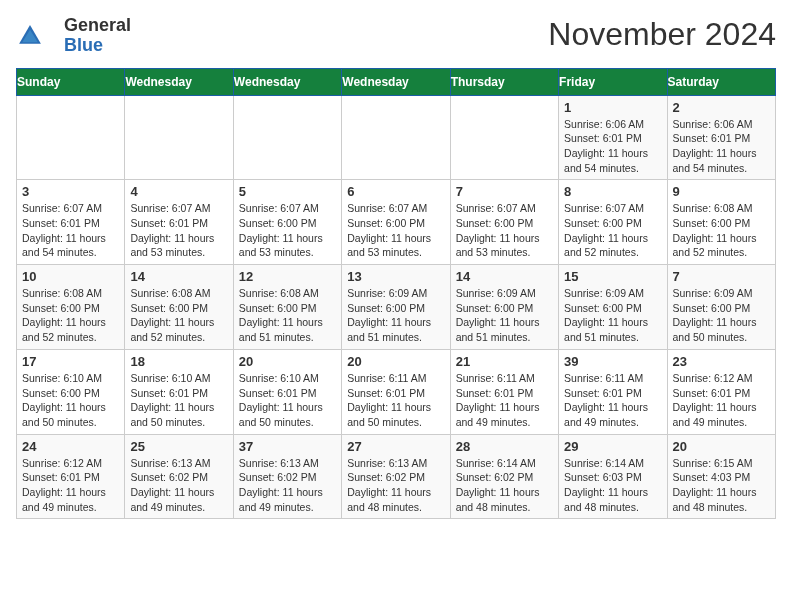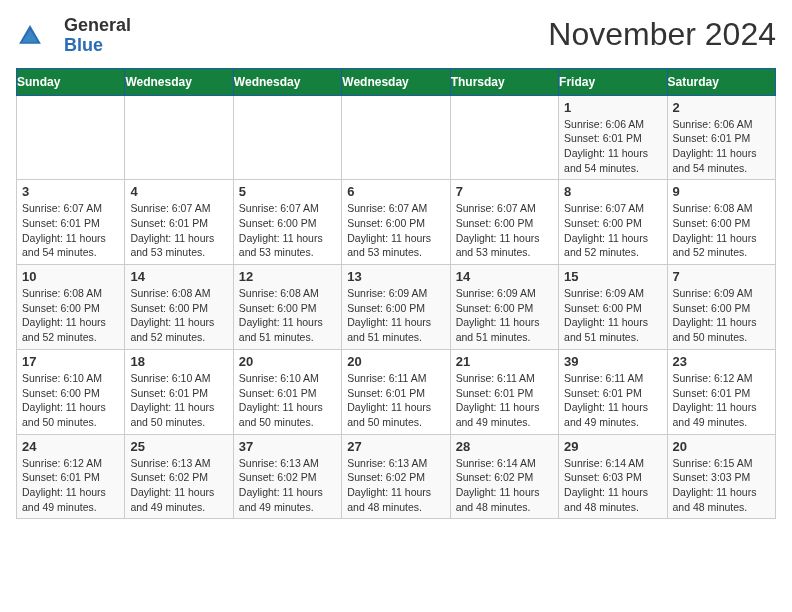--- a/index.html
+++ b/index.html
@@ -335,19 +335,19 @@
         <td>
           <span class="day-number">29</span>
           <div class="day-info" style="white-space: pre-line;">Sunrise: 6:14 AM
 Sunset: 6:03 PM
 Daylight: 11 hours
 and 48 minutes.</div>
         </td>
         <td>
           <span class="day-number">20</span>
           <div class="day-info" style="white-space: pre-line;">Sunrise: 6:15 AM
-Sunset: 3:03 PM
+Sunset: 4:03 PM
 Daylight: 11 hours
 and 48 minutes.</div>
         </td>
       </tr>
     </tbody>
 </table>
 
 </body></html>

